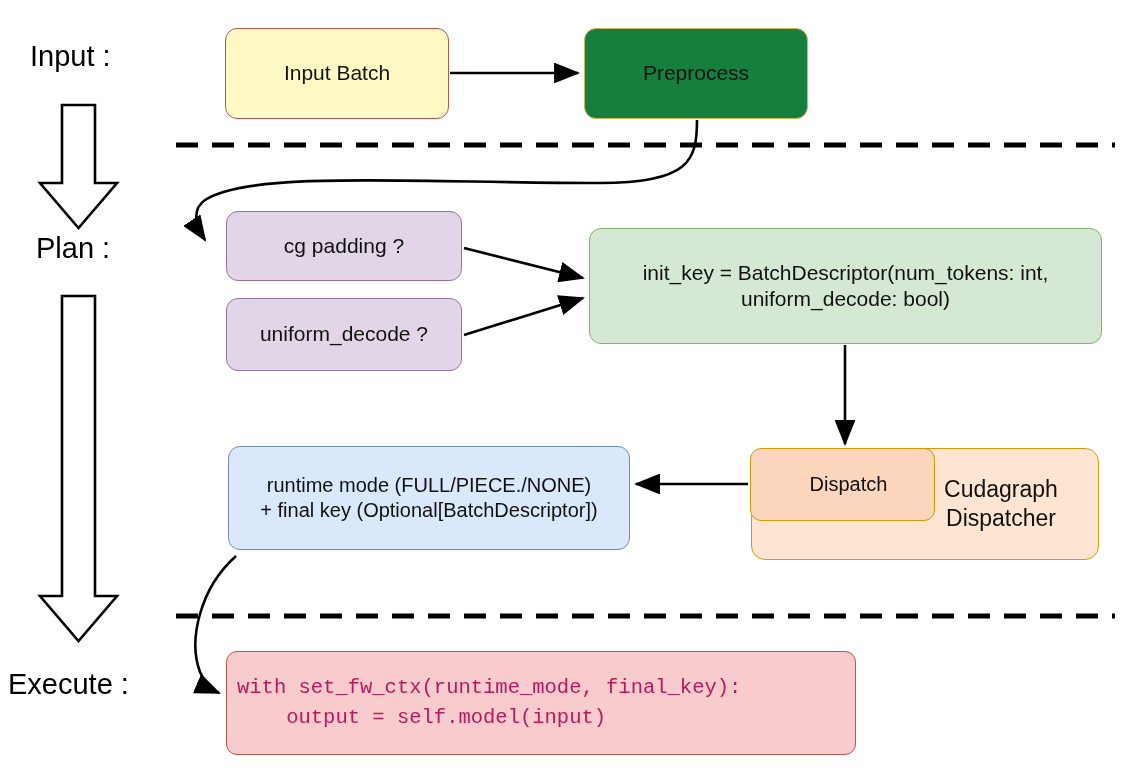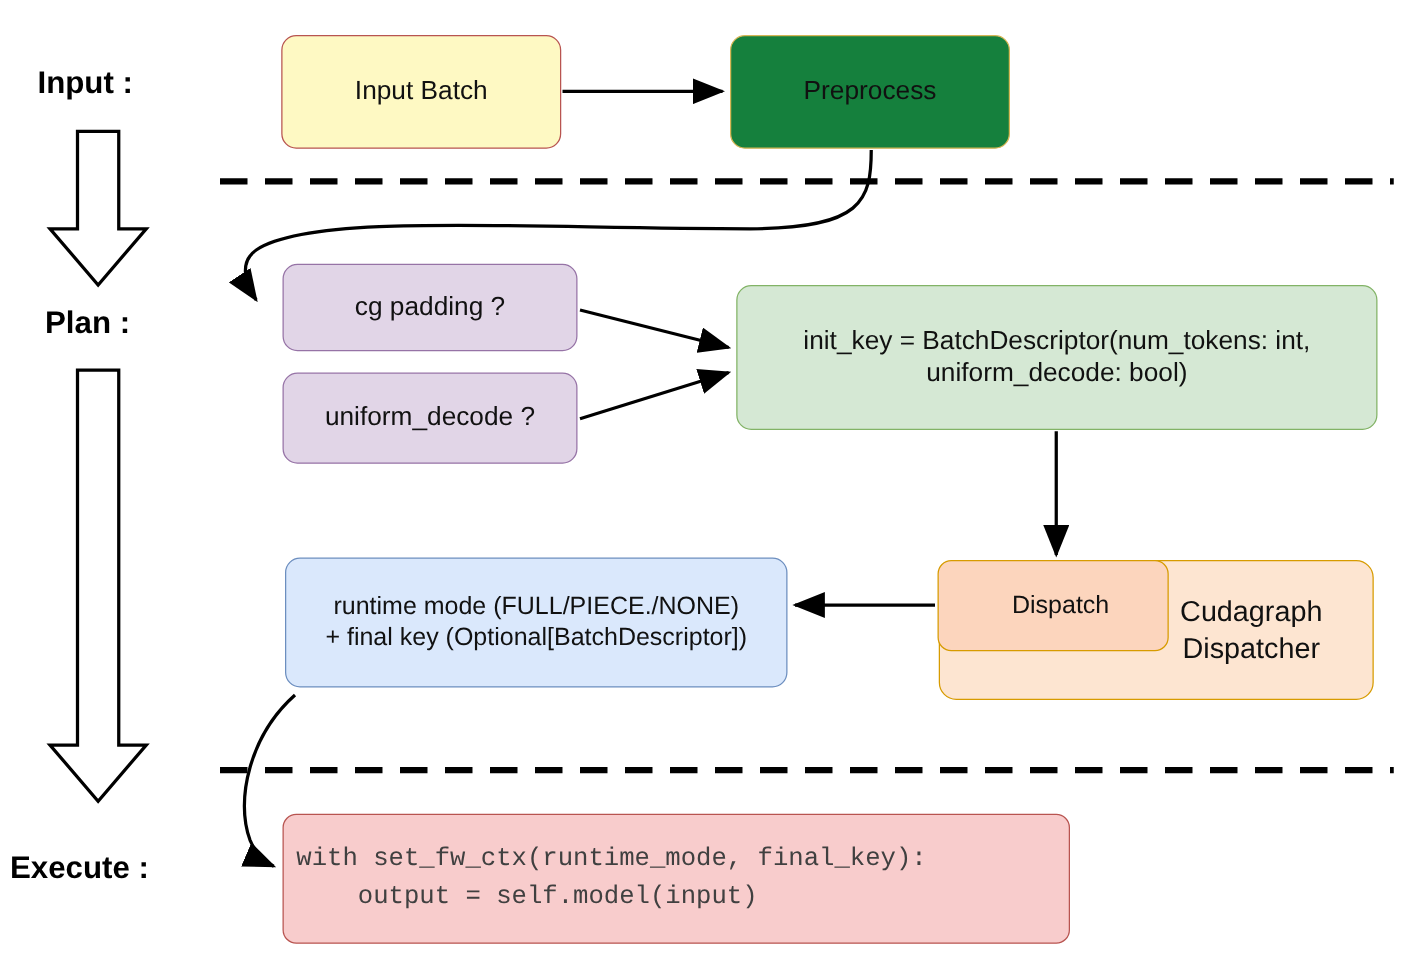--- a/index.html
+++ b/index.html
@@ -11,23 +11,22 @@
   #stage{position:absolute;left:0;top:0;width:1142px;height:770px;}
   svg.layer{position:absolute;left:0;top:0;width:1142px;height:770px;pointer-events:none;}
 
   .node{
     position:absolute;box-sizing:border-box;
     display:flex;align-items:center;justify-content:center;
     text-align:center;border-radius:12px;border:1.6px solid #000;
     font-size:21px;color:#111;line-height:1.25;
   }
   .stage-label{
-    position:absolute;font-weight:bold;font-size:25px;color:#000;
+    position:absolute;font-weight:normal;font-size:29px;color:#000;
     white-space:nowrap;
-    margin-top:12px;
   }
 
   
   #n-input-batch{left:225px;top:28px;width:224px;height:91px;
     background:#fef9c3;border-color:#b85450;}
   #n-preprocess{left:584px;top:28px;width:224px;height:91px;
     background:#15803d;border-color:#d6b656;}
   #n-cg-padding{left:226px;top:211px;width:236px;height:70px;
     background:#e1d5e7;border-color:#9673a6;}
   #n-uniform-decode{left:226px;top:298px;width:236px;height:73px;
@@ -40,21 +39,21 @@
     background:#fde5d1;border-color:#d79b00;border-radius:14px;
     align-items:center;justify-content:flex-end;padding-right:22px;}
   #n-dispatcher-label{font-size:23px;line-height:1.25;width:150px;text-align:center;}
   #n-dispatch-inner{left:750px;top:448px;width:185px;height:73px;
     background:#fcd5bd;border-color:#d79b00;border-radius:11px;font-size:20px;padding-left:12px;}
   #n-code{left:226px;top:651px;width:630px;height:104px;
     background:#f8cccc;border-color:#b85450;border-radius:11px;
     justify-content:flex-start;align-items:center;padding-left:10px;}
   #code-text{
     font-family:"Liberation Mono","DejaVu Sans Mono",monospace;
-    font-size:20.5px;line-height:1.45;white-space:pre;color:#404040;text-align:left;
+    font-size:20.5px;line-height:1.45;white-space:pre;color:#be185d;text-align:left;
   }
 
   #lbl-input{left:30px;top:40px;}
   #lbl-plan{left:36px;top:232px;}
   #lbl-execute{left:8px;top:668px;}
 </style>
 </head>
 <body>
 
 <div id="stage">

